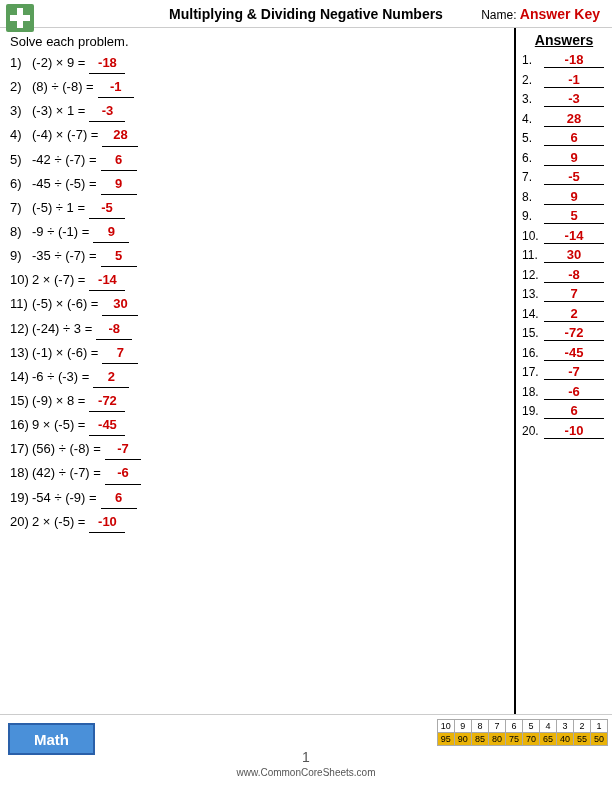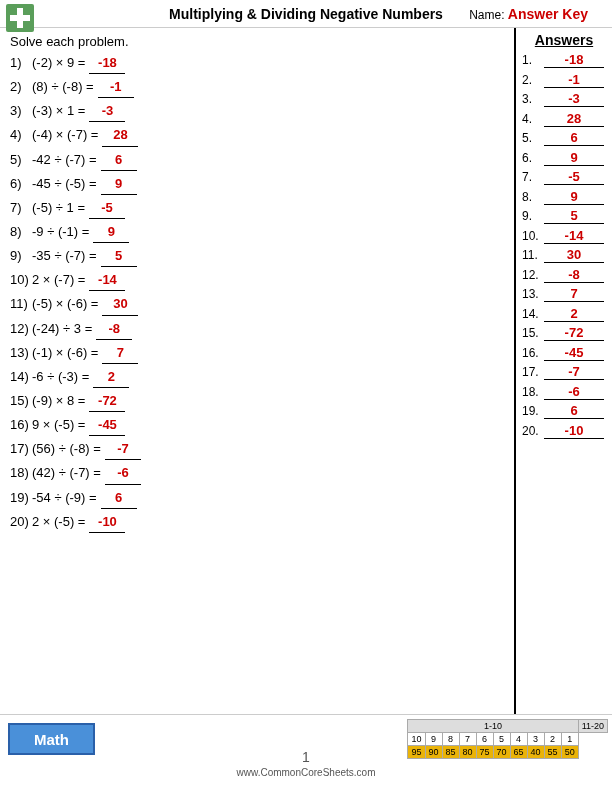--- a/index.html
+++ b/index.html
@@ -31,21 +31,21 @@
       width: 28px;
       height: 28px;
     }
     .header-title {
       font-size: 14px;
       font-weight: bold;
       text-align: center;
     }
     .header-name {
       position: absolute;
-      right: 24px;
+      right: 12px;
       font-size: 12px;
     }
     .answer-key {
       color: #cc0000;
       font-weight: bold;
       font-size: 14px;
     }
 
     
     .main-content {
@@ -392,24 +392,20 @@
     <span>Math</span>
   </div>
 
   <div class="footer-center">
     <div style="font-size:14px; margin-bottom:2px;">1</div>
     <div>www.CommonCoreSheets.com</div>
   </div>
 
   <table class="scoring-table" id="scoring-table">
       <tbody>
-        <tr class="range-row">
-          <td colspan="10">1-10</td>
-          <td colspan="10">11-20</td>
-        </tr>
         <tr>
           <td>10</td>
           <td>9</td>
           <td>8</td>
           <td>7</td>
           <td>6</td>
           <td>5</td>
           <td>4</td>
           <td>3</td>
           <td>2</td>

